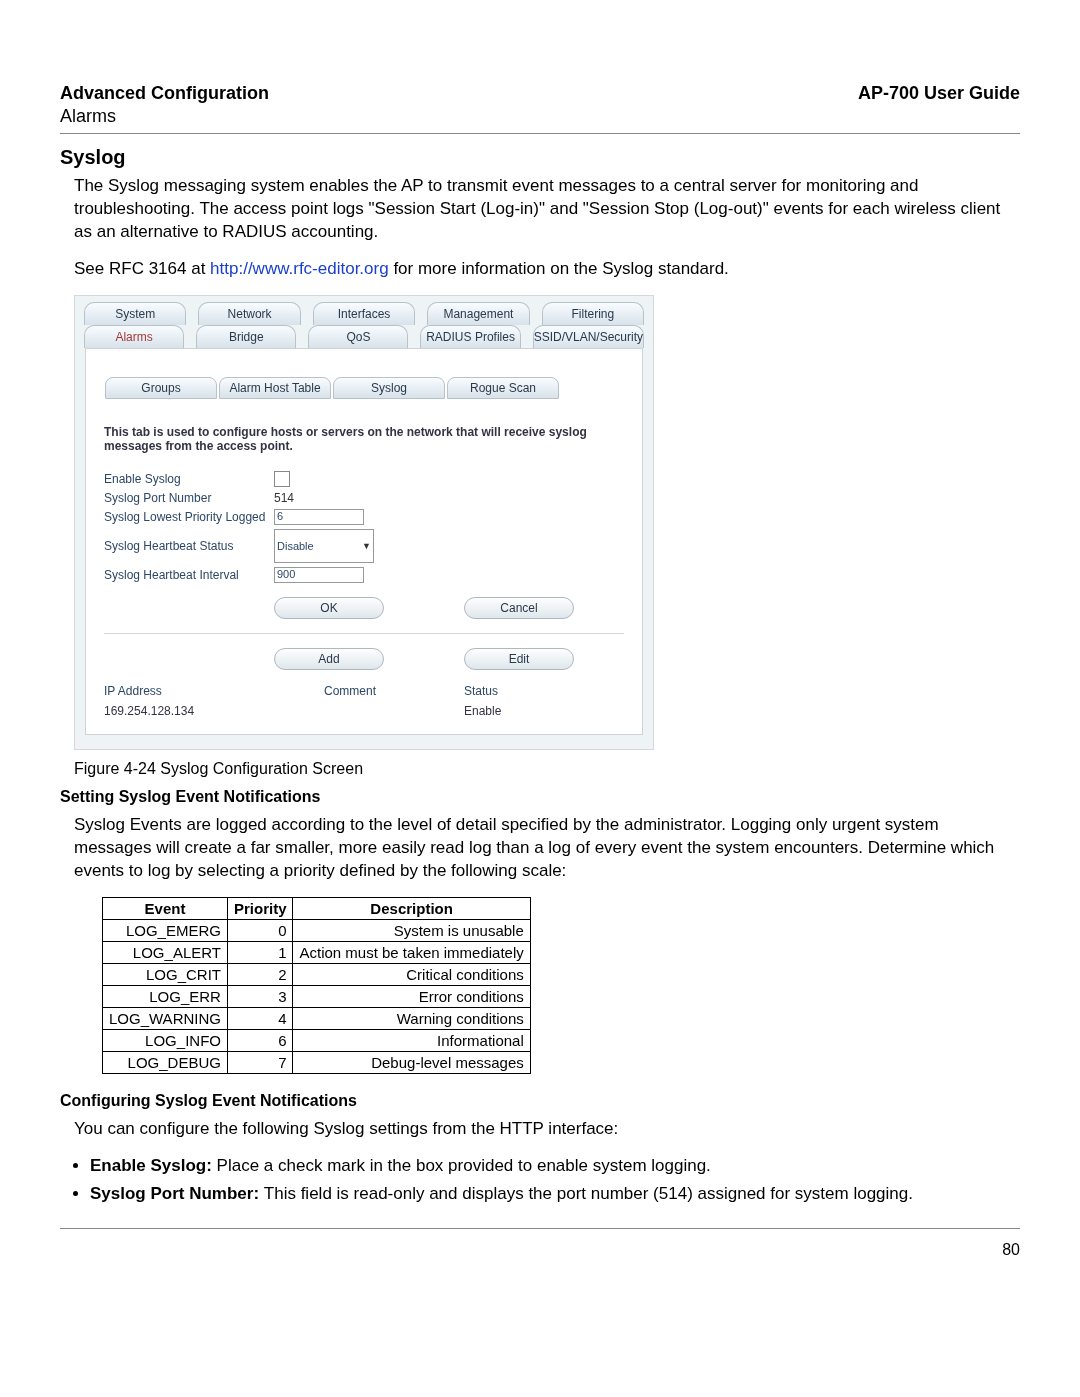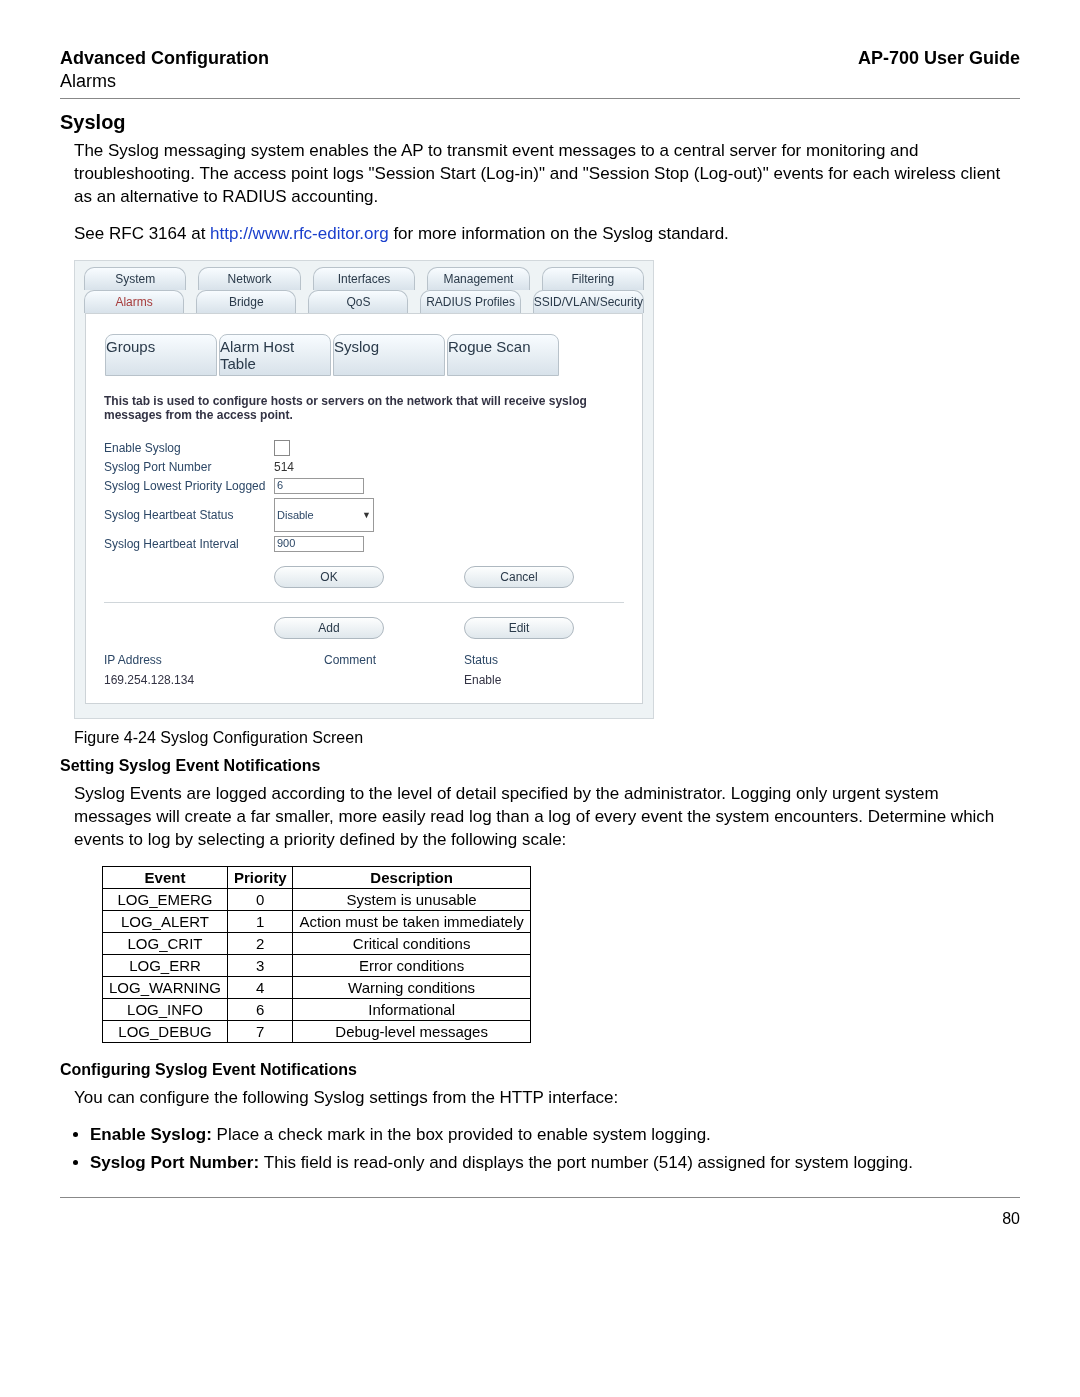--- a/index.html
+++ b/index.html
@@ -1,51 +1,51 @@
 <!DOCTYPE html>
 <html><head>
 <meta charset="utf-8">
 <style>
   html,body{margin:0;padding:0;font-family:Arial,Helvetica,sans-serif;background:#fff;color:#000}
-  .page{width:1080px;margin:0;padding:48px 60px 40px 60px;box-sizing:border-box}
+  .page{width:1080px;margin:0;padding:83px 60px 40px 60px;box-sizing:border-box}
   .hdr-row{display:flex;justify-content:space-between;font-weight:bold;font-size:18px}
   .hdr-sub{font-size:18px;margin-top:2px}
   .hr{border:none;border-top:1px solid #888;margin:6px 0 12px 0}
   h3.section{font-size:20px;font-weight:bold;margin:8px 0 6px 0}
   .body-text{font-size:17px;line-height:1.35;margin:0 0 14px 14px}
   .body-text a{color:#1a3fcc;text-decoration:none}
   .fig{margin:10px 0 10px 14px}
   .shot{width:580px;background:#eef3f5;border:1px solid #d2d8dc;padding:0;box-sizing:border-box}
   .tabrow{display:flex;margin:0;padding:6px 8px 0 8px;gap:10px}
   .tab{flex:1;text-align:center;font-size:12px;color:#2a3a4a;padding:4px 0;background:linear-gradient(#f8fcff,#d8e2ea);border:1px solid #b8c2ca;border-bottom:none;border-top-left-radius:10px;border-top-right-radius:10px;margin:0 1px;cursor:pointer}
   .tab.activeA{color:#a63b3b;font-weight:normal}
   .mainpanel{background:#fff;border:1px solid #cdd3d7;margin:0 10px 14px 10px;padding:12px 18px 16px 18px}
   .subtabrow{display:flex;margin-bottom:10px}
-  .subtab{flex:0 0 auto;width:110px;font-size:15px;color:#2a3a4a;padding:3px 0;background:linear-gradient(#f8fcff,#d8e2ea);border:1px solid #b8c2ca;border-top-left-radius:8px;border-top-right-radius:8px;margin:8px 1px;cursor:pointer}
+  .subtab{flex:0 0 auto;width:110px;text-align:center;font-size:12px;color:#2a3a4a;padding:3px 0;background:linear-gradient(#f8fcff,#d8e2ea);border:1px solid #b8c2ca;border-top-left-radius:8px;border-top-right-radius:8px;margin:16px 1px;cursor:pointer}
   .desc{font-size:12px;font-weight:bold;color:#334;margin-bottom:18px}
   .formrow{display:flex;align-items:center;font-size:12px;color:#2c4766;margin:4px 0}
   .formrow .lbl{width:170px}
   .formrow .val{font-size:12px;color:#333}
   .chk{width:14px;height:14px;border:1px solid #888;background:#fff;display:inline-block}
   .txtfield{width:90px;height:16px;border:1px solid #999;background:#fff;font-size:11px;padding:0 2px;box-sizing:border-box}
   .selfield{width:100px;height:34px;border:1px solid #999;background:#fff;font-size:11px;box-sizing:border-box;display:inline-flex;align-items:center;justify-content:space-between;padding:0 2px}
   .selfield .caret{font-size:9px;color:#333}
   .btnrow{display:flex;gap:80px;margin:14px 0 14px 170px}
   .btn{min-width:80px;text-align:center;font-size:12px;color:#2a3a4a;padding:3px 14px;background:linear-gradient(#fdfefe,#dfe7ec);border:1px solid #aeb8c0;border-radius:12px;cursor:pointer;display:inline-block}
   .divider{height:1px;background:#d0d6da;margin:8px 0 14px 0}
   .hosttbl{width:100%;font-size:12px}
   .hosttbl .hh{display:flex;color:#2c4766;font-weight:normal;margin-bottom:6px}
   .hosttbl .hr2{display:flex;color:#334}
   .hosttbl .c1{width:220px}
   .hosttbl .c2{width:140px}
   .hosttbl .c3{width:120px}
   .caption{font-weight:normal;font-size:16px;margin:10px 0 6px 0}
   .subhead{font-weight:bold;font-size:16px;margin:10px 0 8px 0}
   table.pri{border-collapse:collapse;margin-left:42px}
-  table.pri th,table.pri td{border:1px solid #000;padding:2px 6px;font-size:15px;text-align:center}
+  table.pri th,table.pri td{border:1px solid #000;padding:2px 6px;font-size:15px;text-align:right}
   table.pri th{font-weight:bold;text-align:center}
   ul.bul{margin:4px 0 0 30px;padding:0}
   ul.bul li{font-size:17px;margin:6px 0;line-height:1.35}
   .ft{border-top:1px solid #888;margin-top:22px}
   .pg{text-align:right;font-weight:normal;font-size:16px;margin-top:12px}
 </style>
 </head>
 <body>
 
 <div class="page">

